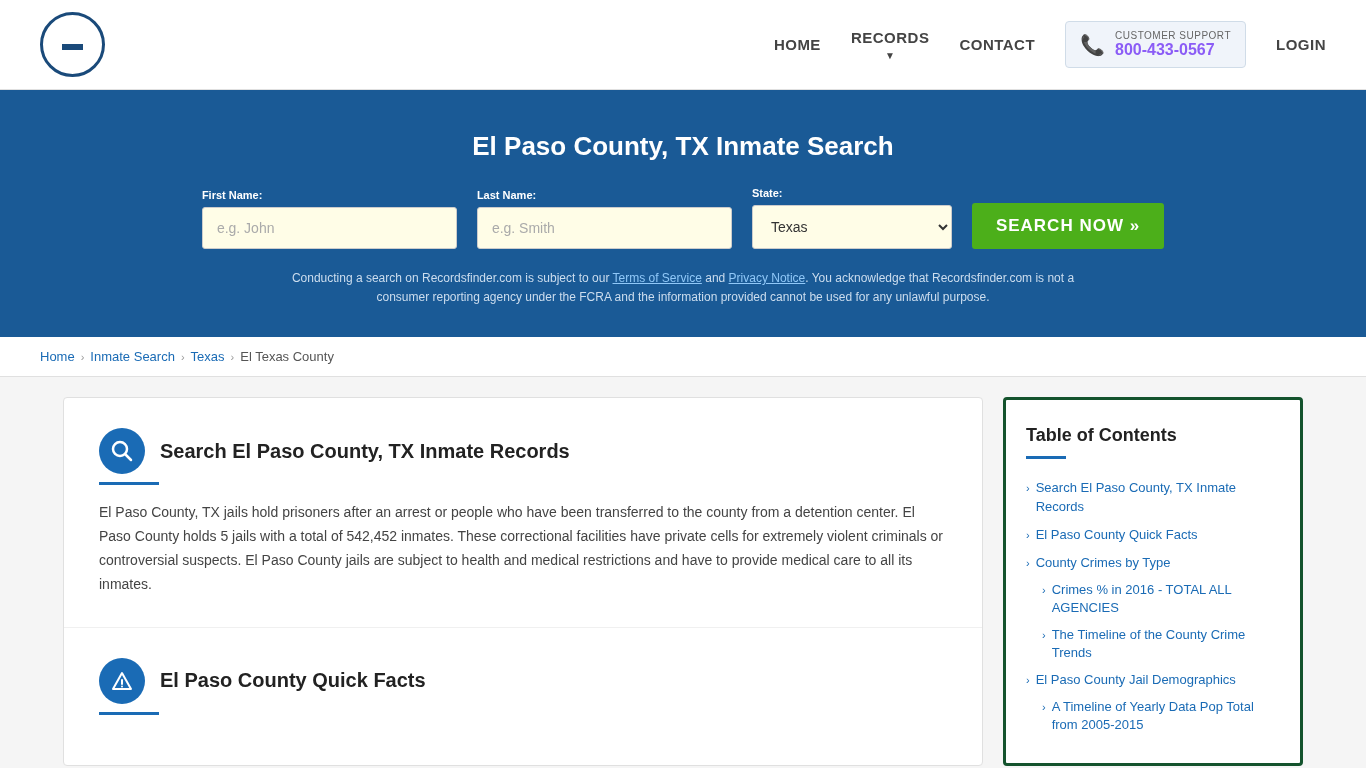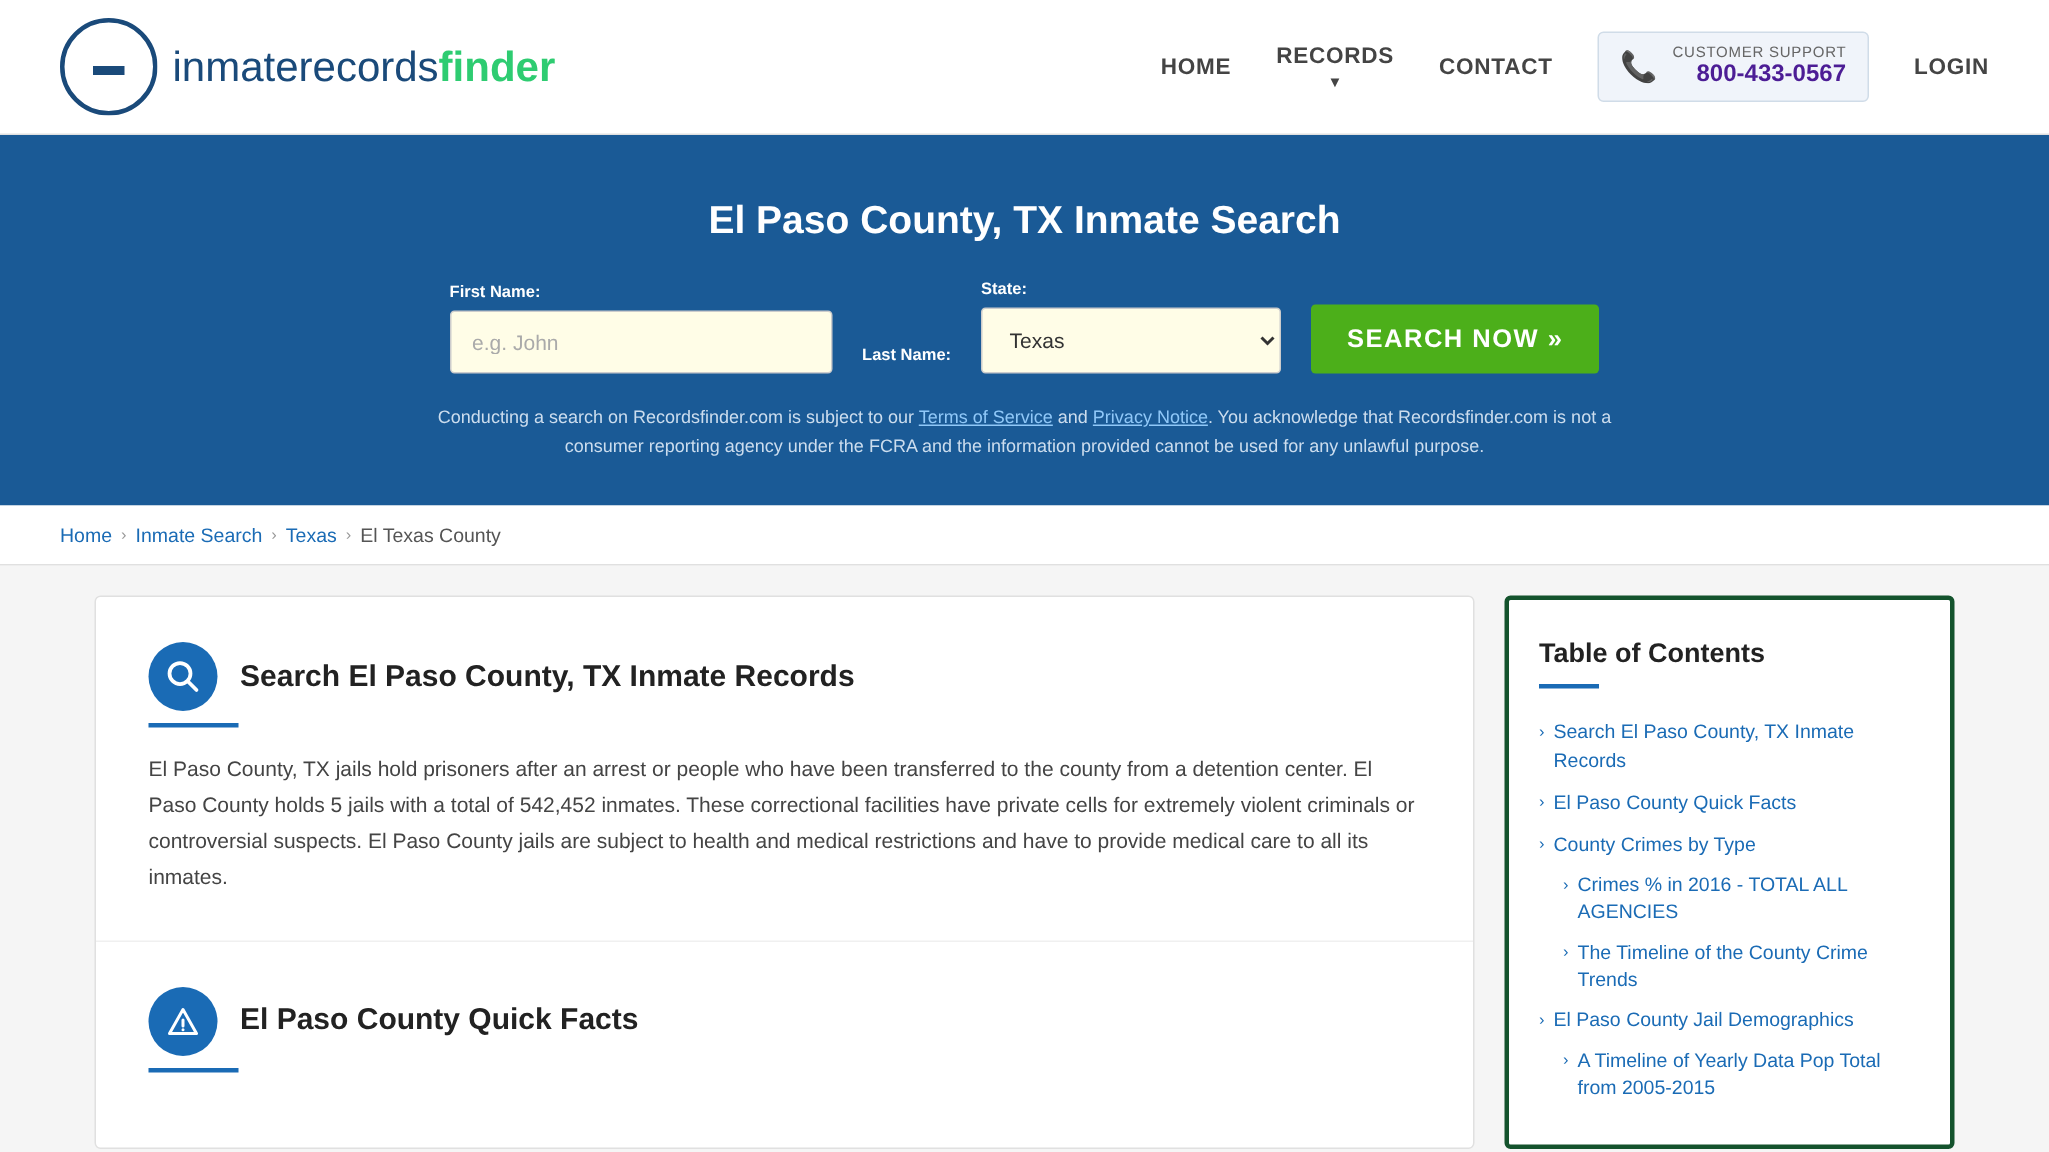--- a/index.html
+++ b/index.html
@@ -63,22 +63,21 @@
     }
     .support-label {
       font-size: 10px;
       color: #666;
       text-transform: uppercase;
       letter-spacing: 0.5px;
     }
     .support-number {
       font-size: 16px;
       font-weight: 700;
-      color: #4c1d95;
-      margin-left: 16px;
+      color: #8b5cf6;
     }
     .login-btn {
       font-size: 15px;
       font-weight: 600;
       color: #444;
       cursor: pointer;
       text-transform: uppercase;
     }
 
     
@@ -293,23 +292,20 @@
       <rect x="20" y="38" width="3" height="8" fill="#fff" opacity="0.7"></rect>
       <rect x="26" y="38" width="3" height="8" fill="#fff" opacity="0.7"></rect>
       <rect x="36" y="38" width="3" height="8" fill="#fff" opacity="0.7"></rect>
       <rect x="42" y="38" width="3" height="8" fill="#fff" opacity="0.7"></rect>
 
       <line x1="32.5" y1="15" x2="32.5" y2="20" stroke="#fff" stroke-width="1.5" opacity="0.9"></line>
       <rect x="22" y="32" width="21" height="6" fill="#1a4a7a"></rect>
 
       <rect x="13" y="45" width="39" height="4" rx="1" fill="#fff" opacity="0.7"></rect>
     </svg>
-    <div>
-      <span style="font-size:28px;color:#1a4a7a;font-weight:300;font-family:Arial,sans-serif;">inmaterecords</span><span style="font-size:28px;color:#2ecc71;font-weight:700;font-family:Arial,sans-serif;">finder</span>
-    </div>
   </div>
 
   <nav class="nav">
     <span class="nav-item">HOME</span>
     <span class="nav-item nav-records">
       <span>RECORDS</span>
       <span class="chevron-down">▼</span>
     </span>
     <span class="nav-item">CONTACT</span>
     <div class="support-box">
@@ -325,20 +321,21 @@
 
 <section class="hero">
   <h1 class="hero-title">El Paso County, TX Inmate Search</h1>
   <div class="search-form">
     <div class="field-group">
       <label class="field-label">First Name:</label>
       <input class="field-input" type="text" placeholder="e.g. John" style="">
     </div>
     <div class="field-group">
       <label class="field-label">Last Name:</label>
+      <input class="field-input" type="text" placeholder="e.g. Smith" style="">
     </div>
     <div class="field-group">
       <label class="field-label">State:</label>
       <select class="state-select">
         <option>Texas</option>
         <option>Alabama</option>
         <option>California</option>
         <option>Florida</option>
         <option>New York</option>
       </select>

